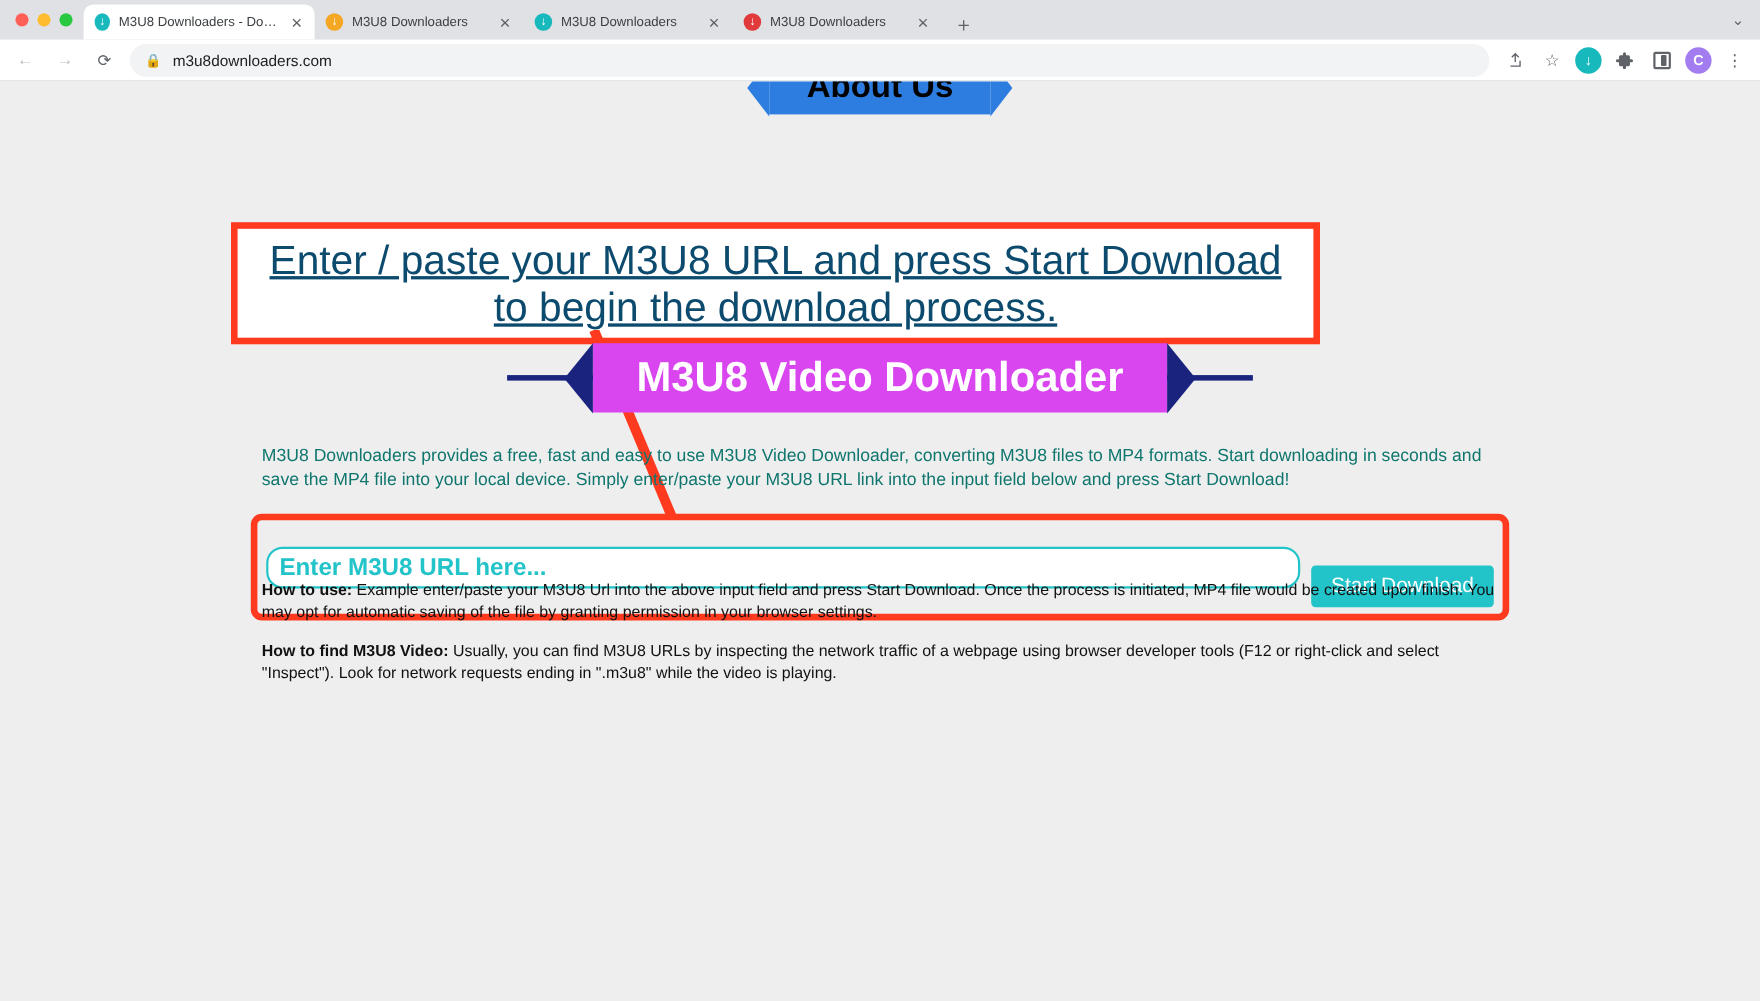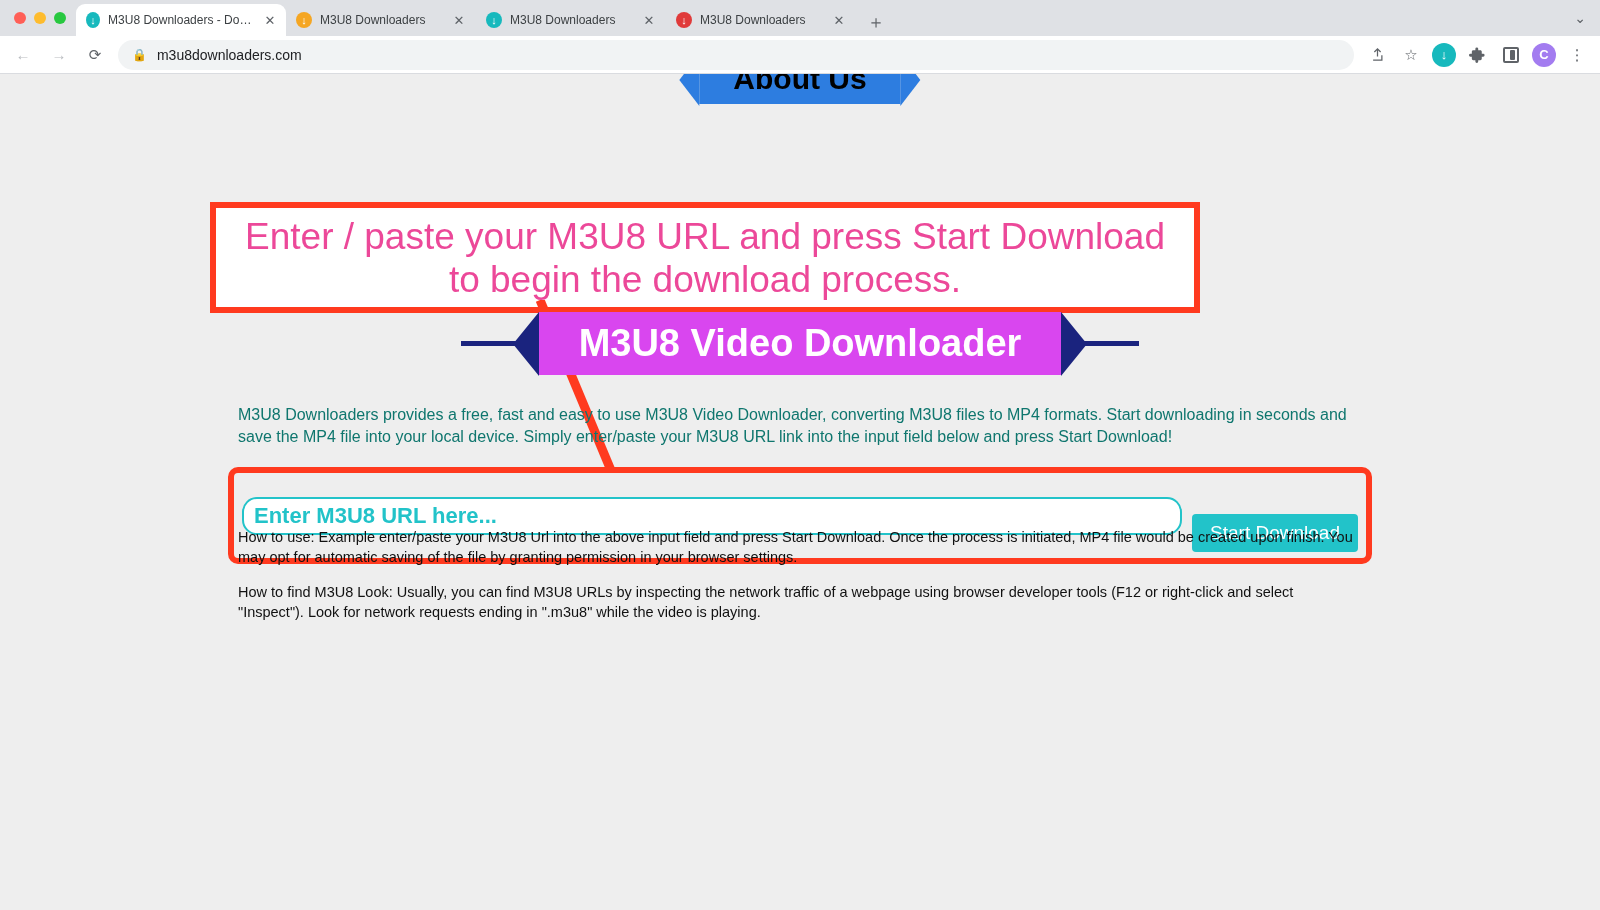--- a/index.html
+++ b/index.html
@@ -155,23 +155,24 @@
     top:128px;
     left:0;
     width:990px;
     border:6px solid #ff3a1f;
     background:#fff;
     padding:8px 20px 6px 20px;
     line-height:1.15;
     text-align:center;
   }
   .annotation-box span{
-    color:#ec4899;
+    color:#0c4a6e;
     font-size:37px;
     font-family:Arial, Helvetica, sans-serif;
+    text-decoration:underline;
   }
 
   
   .arrow-svg{
     position:absolute;
     top:226px;
     left:210px;
     width:230px;
     height:220px;
     pointer-events:none;
@@ -260,21 +261,21 @@
 
   .help-block{
     position:absolute;
     top:453px;
     left:28px; right:28px;
     font-size:14.5px;
     line-height:1.4;
     color:#111;
   }
   .help-block p{ margin:0 0 14px 0; }
-  .help-block b{ font-weight:normal; }
+  .help-block b{ font-weight:bold; }
 
   .about-banner{
     position:absolute;
     bottom:-30px;
     left:50%;
     transform:translateX(-50%);
     background:#2d7de0;
     color:#000000;
     font-weight:bold;
     font-size:30px;
@@ -384,19 +385,19 @@
     <div class="input-highlight">
       <input class="url-input" type="text" placeholder="Enter M3U8 URL here..." style="">
       <button class="start-btn">Start Download</button>
     </div>
 
     <div class="help-block">
       <p>
         <b>How to use:</b><span> Example enter/paste your M3U8 Url into the above input field and press Start Download. Once the process is initiated, MP4 file would be created upon finish. You may opt for automatic saving of the file by granting permission in your browser settings.</span>
       </p>
       <p>
-        <b>How to find M3U8 Look:</b><span> Usually, you can find M3U8 URLs by inspecting the network traffic of a webpage using browser developer tools (F12 or right-click and select "Inspect"). Look for network requests ending in ".m3u8" while the video is playing.</span>
+        <b>How to find M3U8 Video:</b><span> Usually, you can find M3U8 URLs by inspecting the network traffic of a webpage using browser developer tools (F12 or right-click and select "Inspect"). Look for network requests ending in ".m3u8" while the video is playing.</span>
       </p>
     </div>
 
     <div class="about-banner">About Us</div>
   </div>
 </div>
 
 </body></html>

